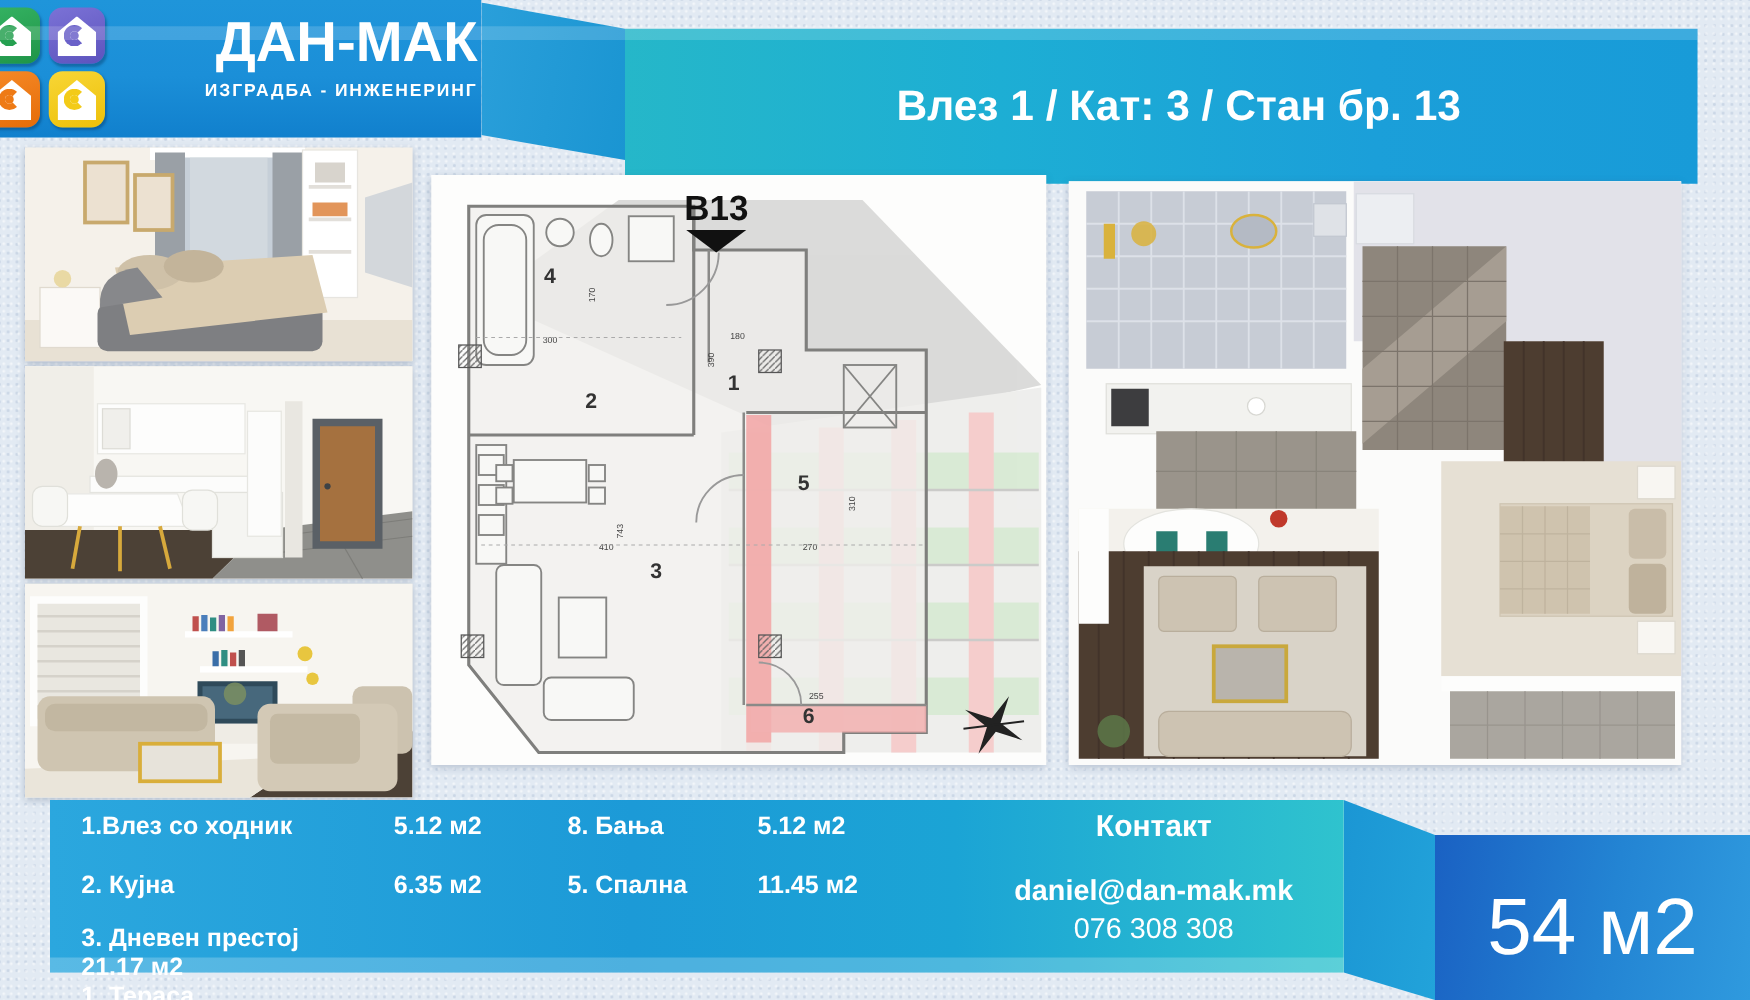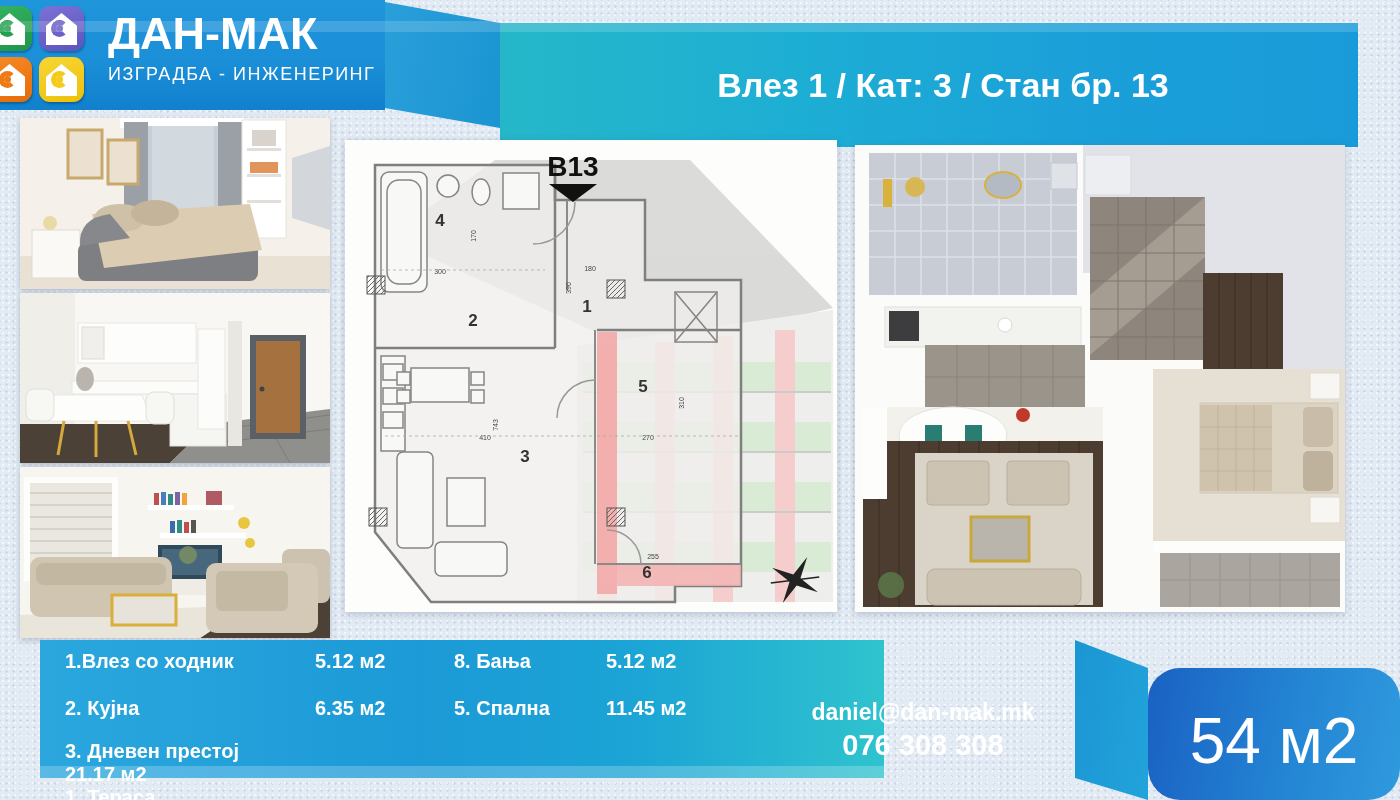--- a/index.html
+++ b/index.html
@@ -23,23 +23,23 @@
   .tile-green  { left:-13px; top:6px;  background:linear-gradient(160deg,#35b363,#1f9447); --tc:#25a050; }
   .tile-purple { left:39px;  top:6px;  background:linear-gradient(160deg,#7b72d6,#5c53bd); --tc:#6a61c9; }
   .tile-orange { left:-13px; top:57px; background:linear-gradient(160deg,#f68a28,#e56c08); --tc:#ee7a15; }
   .tile-yellow { left:39px;  top:57px; background:linear-gradient(160deg,#f8d636,#edc008); --tc:#f3cb18; }
   .house { position:absolute; left:7px; right:7px; top:7px; bottom:6px; background:#fff;
            clip-path:polygon(50% 0, 100% 40%, 100% 100%, 0 100%, 0 40%); }
   .c-ring { position:absolute; left:50%; top:57%; width:17px; height:17px; margin:-11px 0 0 -11px;
             border:5px solid var(--tc); border-right-color:transparent; border-radius:50%; }
   .c-ring::after { content:""; position:absolute; left:50%; top:50%; width:7px; height:7px;
             margin:-3.5px 0 0 -3.5px; background:var(--tc); border-radius:50%; }
-  .brand-block { position:absolute; left:108px; top:9px; width:274px; text-align:left; color:#fff; }
+  .brand-block { position:absolute; left:108px; top:9px; width:274px; text-align:right; color:#fff; }
   .brand-name { font-size:45px; font-weight:bold; letter-spacing:0px; line-height:50px; white-space:nowrap; }
-  .brand-tagline { margin-top:5px; font-size:18px; font-weight:normal; letter-spacing:1.5px; white-space:nowrap; }
+  .brand-tagline { margin-top:5px; font-size:14px; font-weight:bold; letter-spacing:1.5px; white-space:nowrap; }
   .fold-top {
     position:absolute; left:385px; top:0; width:115px; height:130px;
     background:linear-gradient(100deg,#2a9fda 0%,#1a95d2 100%);
     clip-path:polygon(0 2px, 100% 23px, 100% 128px, 0 108px);
   }
   .banner {
     position:absolute; left:500px; top:23px; width:858px; height:124px;
     background:linear-gradient(90deg,#25b7c9 0%,#1daed4 35%,#1b9fd9 70%,#189bd8 100%);
     display:flex; align-items:center; justify-content:center;padding-left:28px;
   }
@@ -54,43 +54,43 @@
   .photo-kitchen { top:293px; height:170px; }
   .photo-living  { top:467px; height:171px; }
   
   .plan-panel { position:absolute; left:345px; top:140px; width:492px; height:472px;
     background:#fdfdfc; box-shadow:0 2px 7px rgba(60,80,110,.28); }
   .render-panel { position:absolute; left:855px; top:145px; width:490px; height:467px;
     background:#fbfbfa; box-shadow:0 2px 7px rgba(60,80,110,.28); }
   .plan-panel svg, .render-panel svg { display:block; }
   
   .band {
-    position:absolute; left:40px; top:640px; width:844px; height:138px;
+    position:absolute; left:40px; top:640px; width:1035px; height:138px;
     background:linear-gradient(90deg,#2ba7de 0%,#1c9ad7 45%,#1ba4d5 70%,#2fc3ce 100%);
     color:#fff;
   }
   .band::after { content:""; position:absolute; left:0; right:0; bottom:0; height:12px;
     background:rgba(255,255,255,.22); }
   .trow { position:absolute; left:25px; display:flex; white-space:nowrap; }
   .trow-0 { top:10px; } .trow-1 { top:57px; } .trow-2 { top:100px;flex-direction:column; }
   .cell { font-size:20px; font-weight:bold; }
   .cell.l1 { width:250px; } .cell.a1 { width:139px; } .cell.l2 { width:152px; }
   .contact { position:absolute; left:730px; top:0; width:306px; height:138px; text-align:center; }
   .contact-heading { position:absolute; left:0; width:100%; top:8px; font-size:24px; font-weight:bold; }
   .contact-email   { position:absolute; left:0; width:100%; top:59px; font-size:23px; font-weight:bold; }
-  .contact-phone   { position:absolute; left:0; width:100%; top:89px; font-size:29px; font-weight:bold; }
+  .contact-phone   { position:absolute; left:0; width:100%; top:89px; font-size:23px; font-weight:normal; }
   .fold-bottom {
     position:absolute; left:1075px; top:640px; width:73px; height:160px;
     background:linear-gradient(100deg,#1b96d4 0%,#22a3da 100%);
     clip-path:polygon(0 0, 100% 28px, 100% 160px, 0 138px);
   }
   .area-panel {
     position:absolute; left:1148px; top:668px; width:252px; height:132px;
     background:linear-gradient(100deg,#1a61c3 0%,#2384d3 55%,#2f9ade 100%);
-    display:flex; align-items:center; justify-content:center;border-radius:32px;
+    display:flex; align-items:center; justify-content:center;
   }
   .area-value { color:#fff; font-size:64px; font-weight:normal; padding-top:14px; white-space:nowrap; }
 </style>
 </head>
 <body>
 
 <div class="page">
 
   <div class="logo-panel">
     <div class="logo-tiles">
@@ -474,20 +474,21 @@
       <span class="cell l2">5. Спална</span>
       <span class="cell a2">11.45 м2</span>
     </div>
     <div class="trow trow-2">
       <span class="cell l1">3. Дневен престој</span>
       <span class="cell a1">21.17 м2</span>
       <span class="cell l2">1. Тераса</span>
       <span class="cell a2">4.55 м2</span>
     </div>
     <div class="contact">
+      <div class="contact-heading">Контакт</div>
       <div class="contact-email">daniel@dan-mak.mk</div>
       <div class="contact-phone">076 308 308</div>
     </div>
   </div>
   <div class="fold-bottom"></div>
   <div class="area-panel">
     <span class="area-value">54 м2</span>
   </div>
 
 </div>

